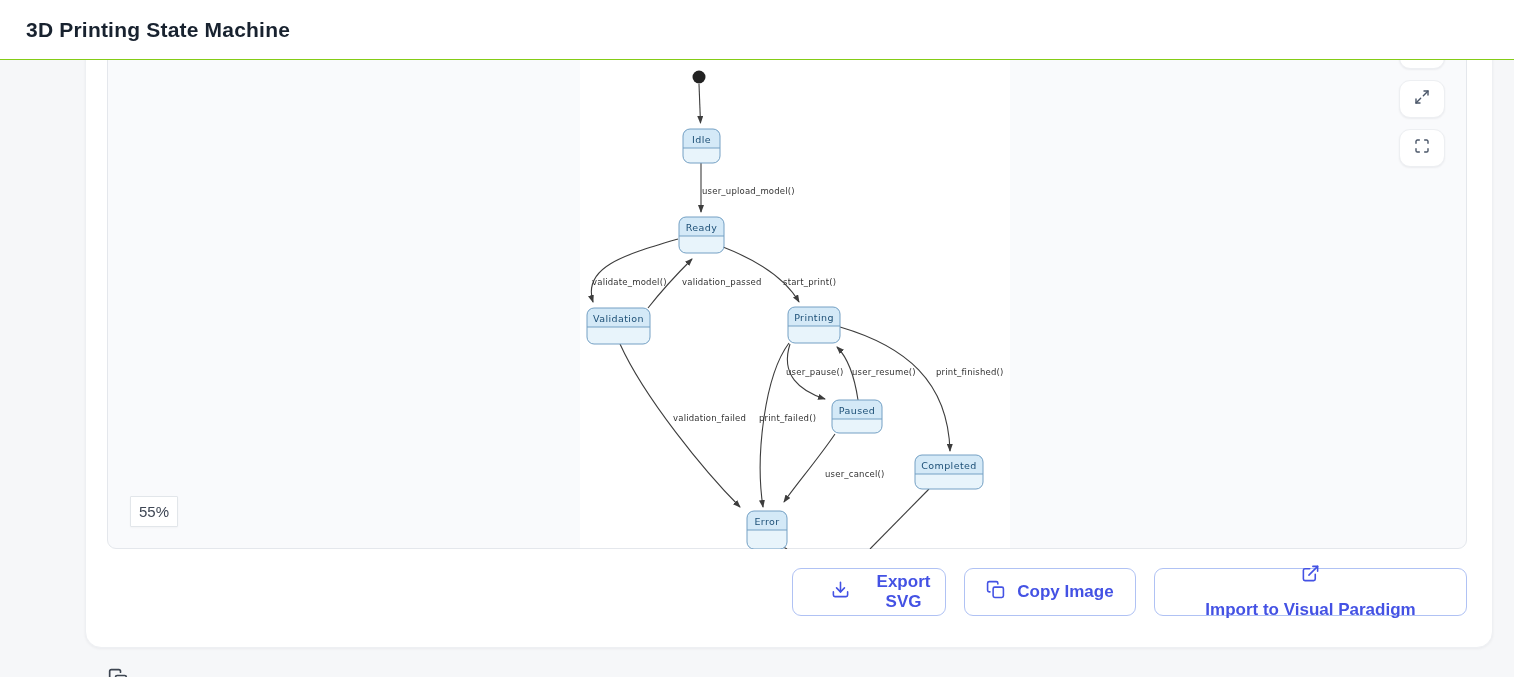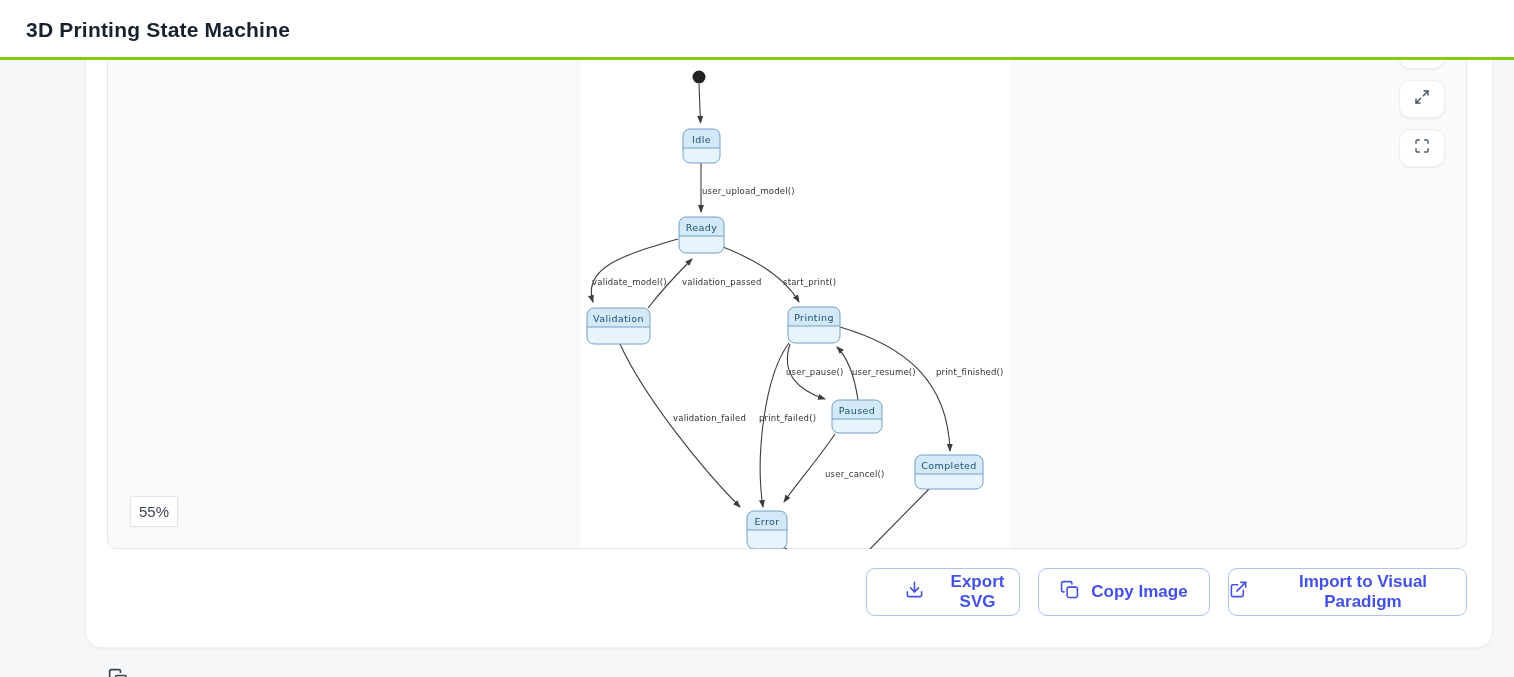--- a/index.html
+++ b/index.html
@@ -6,21 +6,21 @@
   html, body { width: 1514px; height: 677px; }
   body {
     position: relative;
     overflow: hidden;
     background: #f6f7f9;
     font-family: "Liberation Sans", sans-serif;
   }
   
   .app-header {
     position: absolute; top: 0; left: 0; width: 1514px; height: 60px;
-    background: #ffffff; border-bottom: 3px solid #84cc16; z-index: 10;
+    background: #ffffff; border-bottom: 1px solid #84cc16; z-index: 10;
   }
   .app-header .title {
     padding-left: 26px; line-height: 59px;
     font-size: 21px; font-weight: bold; color: #18222f; letter-spacing: .2px;
   }
   
   .card {
     position: absolute; left: 85px; top: -40px; width: 1408px; height: 688px;
     background: #ffffff; border: 1px solid #eef0f3; border-radius: 16px;
     box-shadow: 0 1px 3px rgba(16,24,40,.05); z-index: 1;
@@ -68,21 +68,21 @@
   .action-btn {
     height: 48px; background: #ffffff;
     border: 1px solid #b0c2f4; border-radius: 9px;
     color: #4452e4; font-family: "Liberation Sans", sans-serif;
     font-size: 17px; font-weight: bold;
     display: flex; align-items: center; justify-content: center; gap: 12px;
     cursor: pointer;
   }
   .action-btn.export { width: 154px; padding-left: 38px; }
   .action-btn.copy { width: 172px; }
-  .action-btn.import { width: 239px; }
+  .action-btn.import { width: 313px; flex-direction: column; }
   .action-btn svg { flex: 0 0 auto; }
   
   .bottom-icon {
     position: absolute; left: 108px; top: 668px; color: #3d4551; z-index: 2;
   }
 </style>
 </head>
 <body>
 
 <div class="card">

